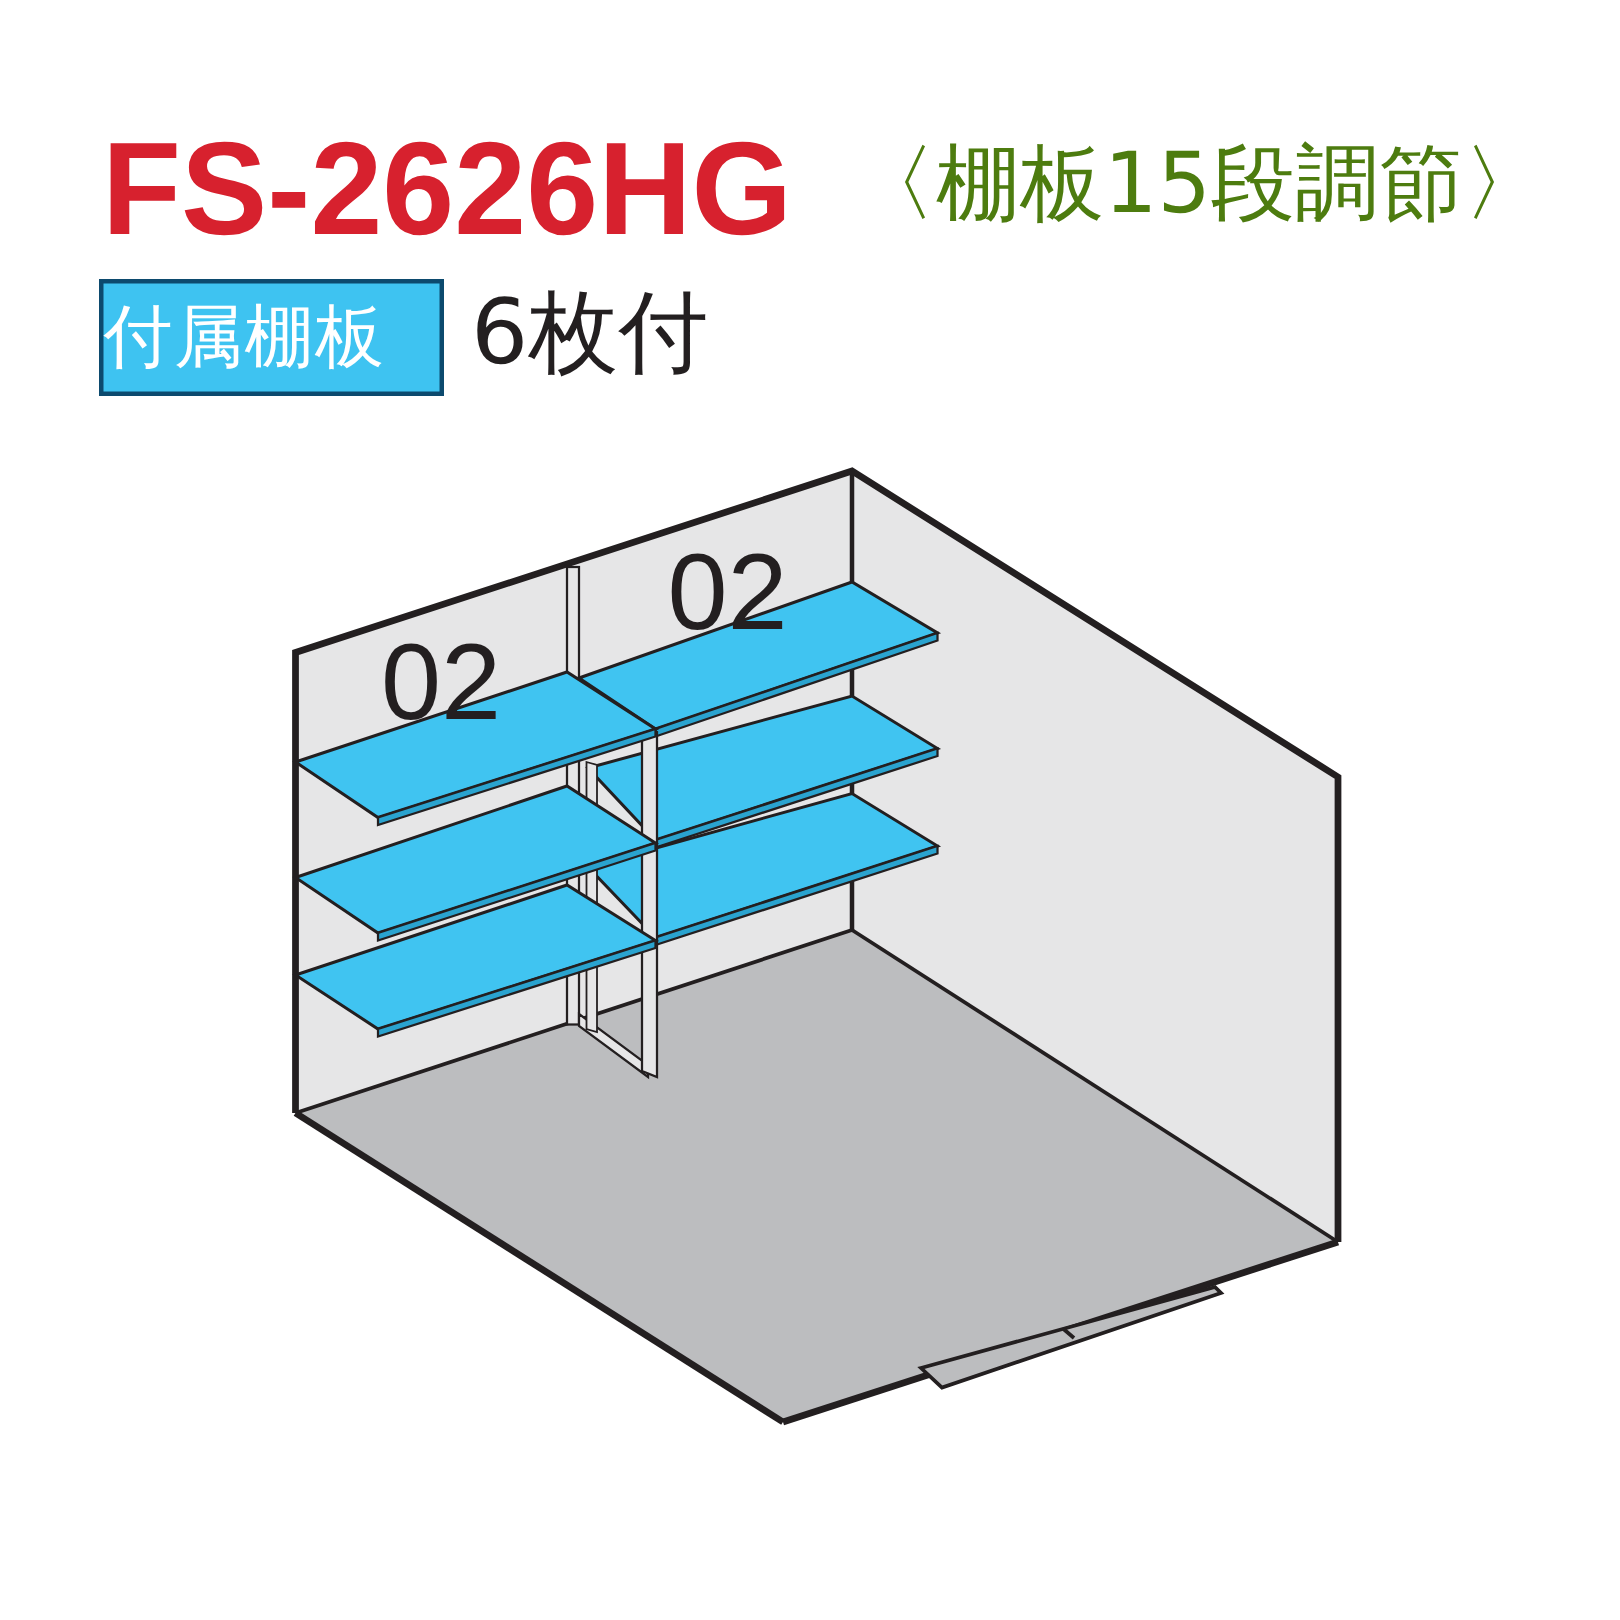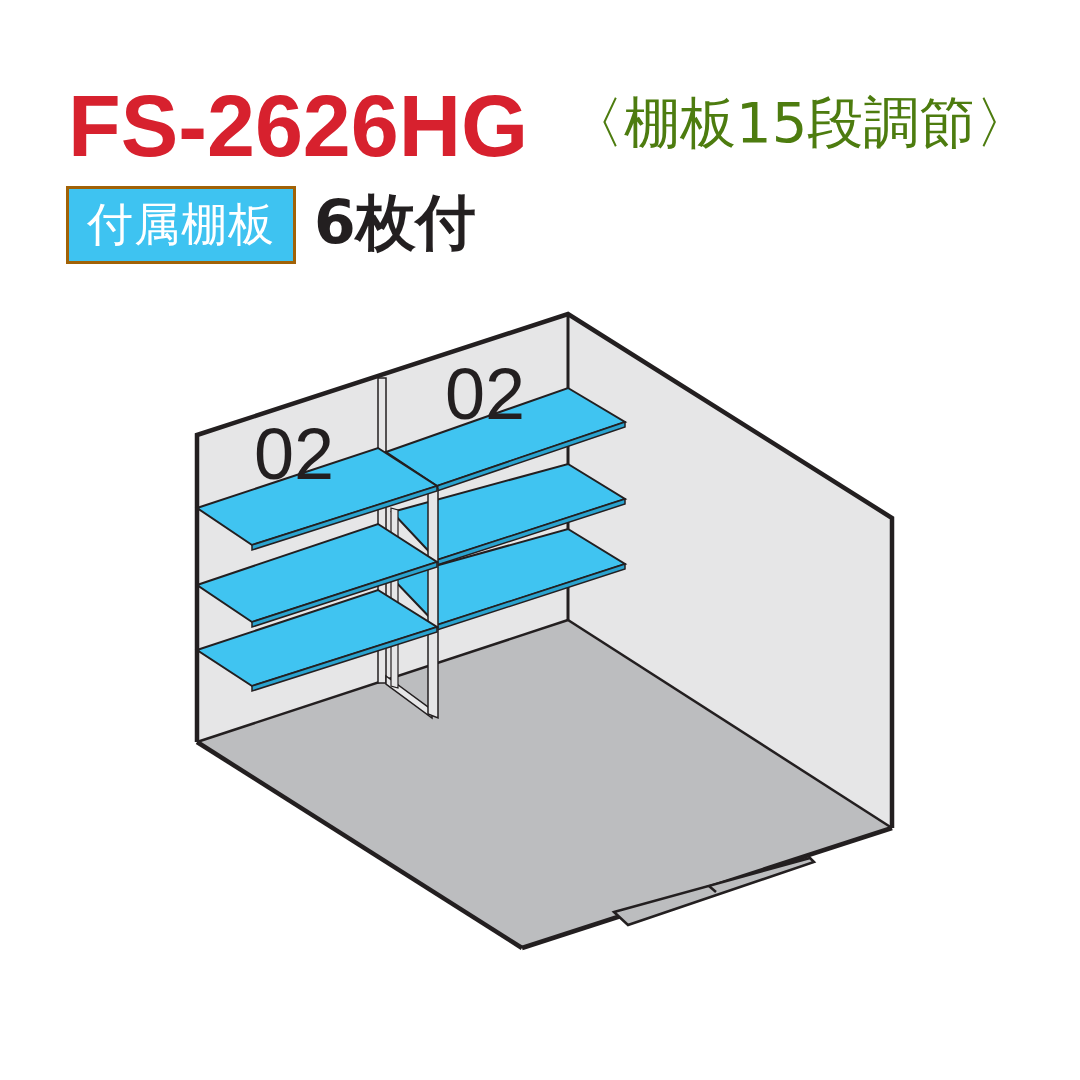--- a/index.html
+++ b/index.html
@@ -10,27 +10,27 @@
     font-size: 88px; line-height: 1; color: #d7212e; letter-spacing: 0px;
     transform: scaleX(0.98); transform-origin: left top;
   }
   .adjust-note {
     position: absolute; left: 568px; top: 95px;
     font-family: "DejaVu Sans", sans-serif; font-size: 56px; line-height: 1;
     color: #4d7c0f; letter-spacing: 0px; white-space: nowrap;
   }
   .badge {
     position: absolute; left: 66px; top: 186px; width: 230px; height: 78px;
-    background: #3ec3f1; border: 3px solid #a16207; box-sizing: border-box;
-    display: flex; align-items: center; justify-content: center;
+    background: #3ec3f1; border: 3px solid #0c4a6e; box-sizing: border-box;
+    display: flex; align-items: center; justify-content: flex-start;
     font-family: "DejaVu Sans", sans-serif; font-size: 46px; color: #ffffff; letter-spacing: 1px;
   }
   .count-text {
     position: absolute; left: 314px; top: 192px;
-    font-family: "DejaVu Sans", sans-serif; font-size: 60px; line-height: 1; color: #231f20; font-weight: bold;
+    font-family: "DejaVu Sans", sans-serif; font-size: 60px; line-height: 1; color: #231f20;
   }
   svg.diagram { position: absolute; left: 0; top: 0; }
   .qty-label { font-family: "Liberation Sans", sans-serif; font-size: 72px; fill: #231f20; }
 </style>
 </head>
 <body>
 
 <div class="model-title">FS-2626HG</div>
 <div class="adjust-note">〈棚板15段調節〉</div>
 <div class="badge">

